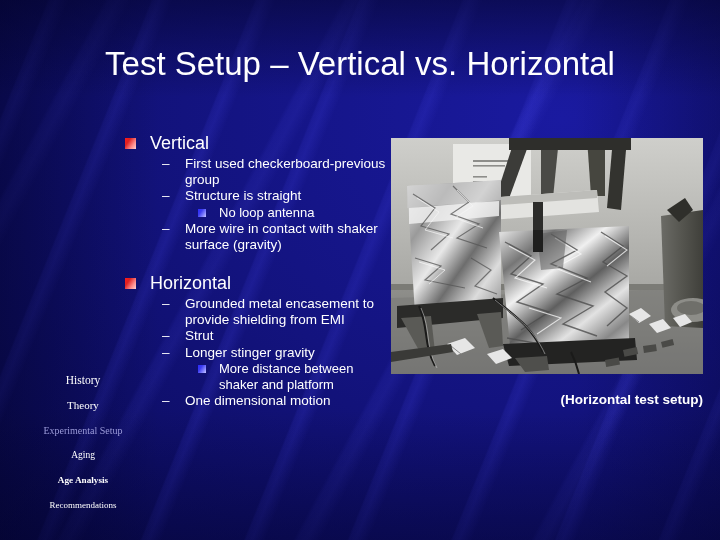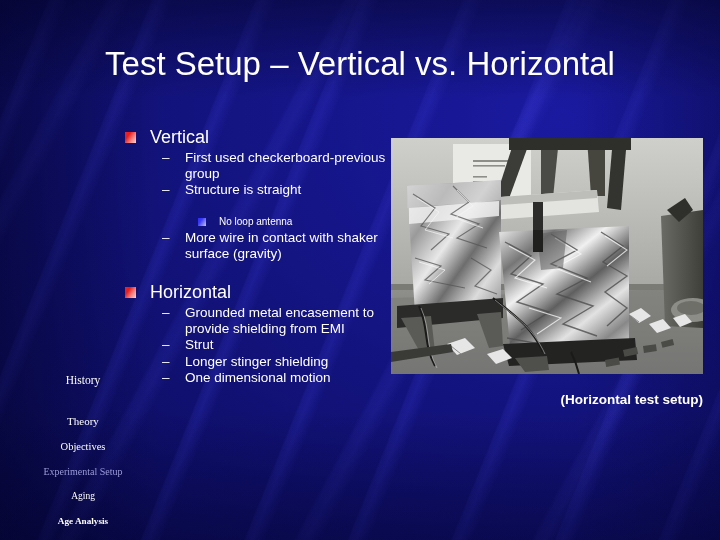--- a/index.html
+++ b/index.html
@@ -71,21 +71,21 @@
     font-size: 33px;
     line-height: 40px;
     letter-spacing: 0px;
     white-space: nowrap;
   }
 
   
   .body-col {
     position: absolute;
     left: 122px;
-    top: 126px;
+    top: 132px;
     width: 268px;
   }
 
   .lvl1 {
     position: relative;
     color: #ffffff;
     font-size: 18px;
     line-height: 22px;
     padding-left: 28px;
     margin-bottom: 2px;
@@ -112,24 +112,24 @@
     left: 40px;
     top: 0px;
     font-size: 13.5px;
     line-height: 15.5px;
     color: #ffffff;
   }
 
   .lvl3 {
     position: relative;
     color: #ffffff;
-    font-size: 10px;
+    font-size: 13px;
     line-height: 15.5px;
     padding-left: 97px;
-    margin-top: 16px;
+    margin-top: 1px;
   }
   .lvl3 .bullet {
     position: absolute;
     left: 76px;
     top: 4px;
     width: 8px;
     height: 8px;
     background: linear-gradient(125deg, #2a2aff 0%, #3c3cf0 35%, #8f8fff 75%, #c8c8ff 100%);
   }
 
@@ -170,21 +170,21 @@
   }
   .nav-item {
     color: #ffffff;
     font-size: 11.5px;
     line-height: 13px;
     padding: 6px 0 6px 16px;
     white-space: nowrap;
   }
   .nav-item.current { color: #9a9ad8; }
   .nav-item.sz-1 { font-size: 11.5px; }
-  .nav-item.sz-2 { font-size: 11px; margin-top: 16px; }
+  .nav-item.sz-2 { font-size: 11px; }
   .nav-item.sz-3 { font-size: 10.5px; }
   .nav-item.sz-4 { font-size: 10px; }
   .nav-item.sz-5 { font-size: 9.5px; }
   .nav-item.sz-6 { font-size: 9.2px; font-weight: bold; }
   .nav-item.sz-7 { font-size: 9px; }
 </style>
 </head>
 <body>
 
 <div class="slide">
@@ -235,23 +235,27 @@
       <span>Grounded metal encasement to provide shielding from EMI</span>
     </div>
 
     <div class="lvl2">
       <span class="dash">–</span>
       <span>Strut</span>
     </div>
 
     <div class="lvl2">
       <span class="dash">–</span>
-      <span>Longer stinger shielding</span>
-    </div>
-
+      <span>Longer stinger gravity</span>
+    </div>
+
+    <div class="lvl3">
+      <span class="bullet"></span>
+      <span>More distance between shaker and platform</span>
+    </div>
 
     <div class="lvl2">
       <span class="dash">–</span>
       <span>One dimensional motion</span>
     </div>
 
   </div>
 
   <div class="photo-frame">
     <svg width="312" height="236" viewBox="0 0 312 236" xmlns="http://www.w3.org/2000/svg">
@@ -388,20 +392,19 @@
 
       <path d="M0 214 L60 206 L62 214 L0 224 Z" fill="#3a3a37"></path>
     </svg>
   </div>
 
   <div class="photo-caption">(Horizontal test setup)</div>
 
   <div class="nav">
     <div class="nav-item sz-1">History</div>
     <div class="nav-item sz-2">Theory</div>
-    <div class="nav-item sz-3">Objectives</div>
     <div class="nav-item sz-4 current">Experimental Setup</div>
     <div class="nav-item sz-5">Aging</div>
     <div class="nav-item sz-6">Age Analysis</div>
     <div class="nav-item sz-7">Recommendations</div>
   </div>
 
 </div>
 
 </body></html>

